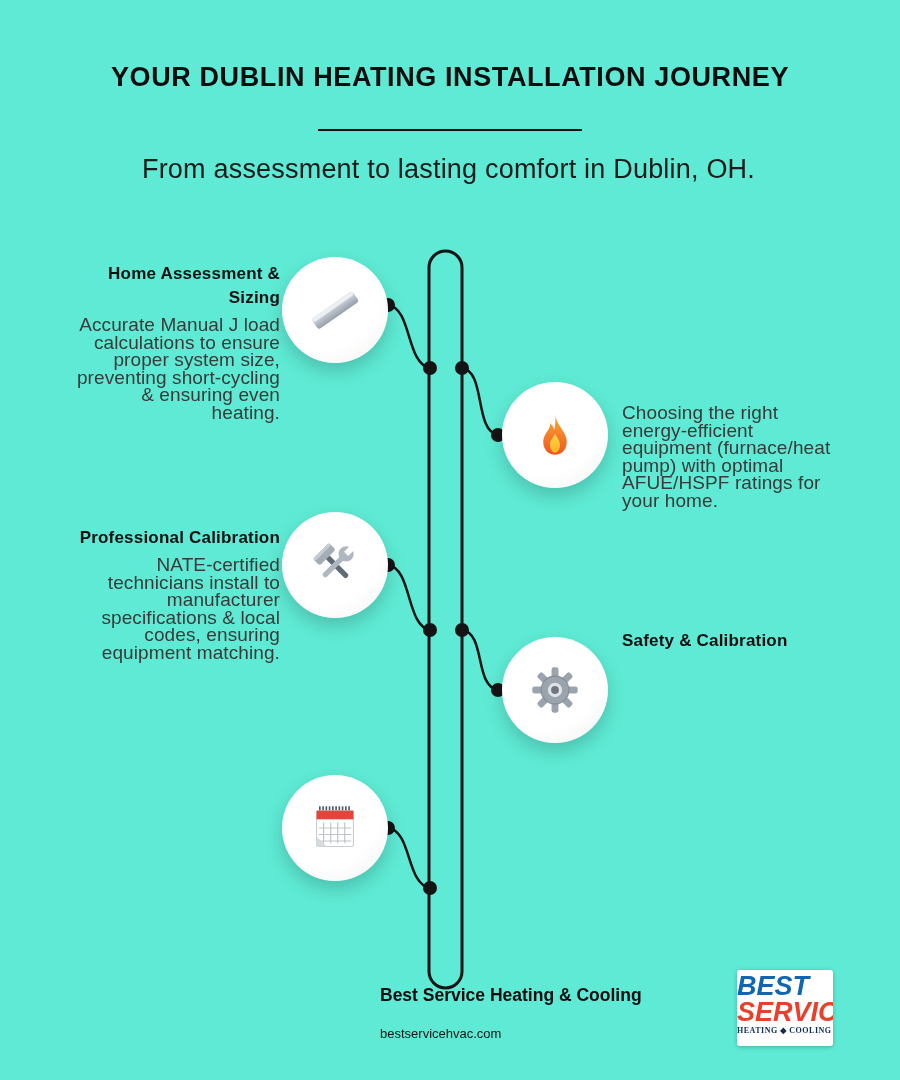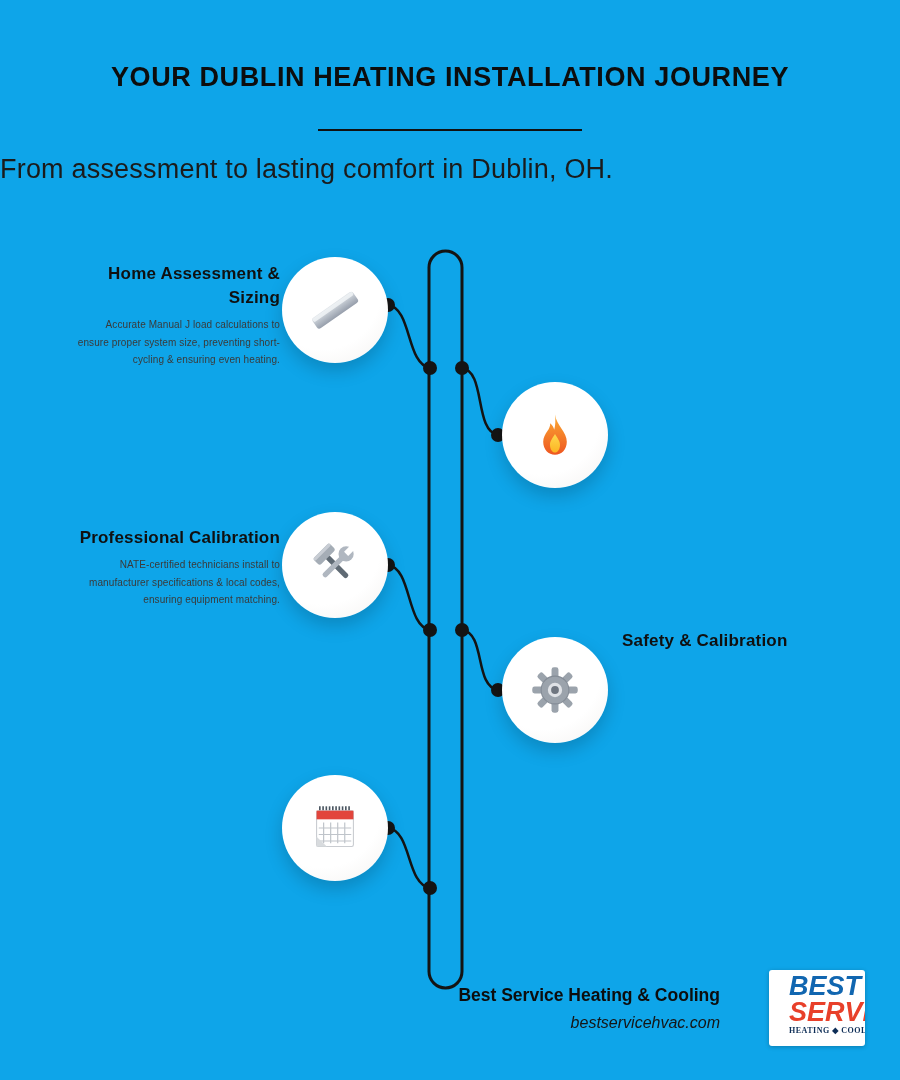--- a/index.html
+++ b/index.html
@@ -1,69 +1,69 @@
 <!DOCTYPE html>
 <html><head>
 <meta charset="utf-8">
 <style>
   html,body{margin:0;padding:0;background:#cfcbc8;}
   #canvas{
     position:relative;
     width:900px;height:1080px;
     margin:0 auto;
-    background:#0ea5e9;
+    background:#5eead4;
     overflow:hidden;
     font-family:"Liberation Sans","DejaVu Sans",sans-serif;
     color:#101010;
   }
   .page-title{
     position:absolute;top:62px;left:0;width:900px;
     text-align:center;
     font-size:27px;font-weight:800;letter-spacing:.6px;
     color:#0d0d0d;
   }
   .title-divider{
     position:absolute;top:129px;left:318px;width:264px;height:2px;
     background:#111;
   }
   .page-subtitle{
     position:absolute;top:154px;left:0;width:755px;
-    text-align:left;
+    text-align:right;
     font-size:27px;font-weight:400;letter-spacing:.2px;
     color:#1b1b1b;
   }
   .timeline-svg{position:absolute;left:0;top:0;pointer-events:none;}
   .step-circle{
     position:absolute;width:106px;height:106px;border-radius:50%;
     background:radial-gradient(circle at 38% 32%, #ffffff 60%, #f3f1ef 100%);
     box-shadow:0 8px 18px rgba(0,0,0,.18);
     display:flex;align-items:center;justify-content:center;
   }
   .step-text{position:absolute;}
   .step-text.left{text-align:right;}
   .step-text.right{text-align:left;}
   .step-title{
     font-size:17px;line-height:24px;font-weight:800;color:#101010;
     letter-spacing:.2px;
   }
   .step-desc{
     margin-top:6px;
-    font-size:10px;line-height:17.5px;color:#3a3a3a;
+    font-size:19px;line-height:17.5px;color:#3a3a3a;
     letter-spacing:.1px;
   }
   .footer-text{
-    position:absolute;top:985px;right:180px;width:340px;text-align:right;
+    position:absolute;top:985px;right:180px;width:340px;text-align:left;
   }
   .footer-company{font-size:17.5px;font-weight:800;color:#0d0d0d;}
-  .footer-website{margin-top:8px;font-size:16px;font-weight:400;color:#151515;font-style:italic;}
+  .footer-website{margin-top:20px;font-size:13px;font-weight:400;color:#151515;}
   .footer-logo{
     position:absolute;left:737px;top:970px;width:96px;height:76px;
     background:#ffffff;border-radius:3px;
     box-shadow:0 1px 4px rgba(0,0,0,.25);
-    overflow:hidden;padding:3px 0 0 20px;box-sizing:border-box;margin-left:32px;
+    overflow:hidden;padding:3px 0 0 0;box-sizing:border-box;
   }
   .logo-line1{font-size:27px;line-height:26px;font-weight:800;font-style:italic;color:#1166b0;white-space:nowrap;}
   .logo-line2{font-size:27px;line-height:26px;font-weight:800;font-style:italic;color:#e8402a;white-space:nowrap;}
   .logo-line3{font-size:8px;line-height:12px;font-weight:700;color:#0d2d56;white-space:nowrap;letter-spacing:.5px;font-family:Liberation Serif, serif;}
 </style>
 </head>
 <body>
 
 <div id="canvas">
 
@@ -120,20 +120,21 @@
         <linearGradient id="flameInner" x1="0" y1="0" x2="0" y2="1">
           <stop offset="0" stop-color="#ffd84d"></stop>
             <stop offset="1" stop-color="#fcb423"></stop>
         </linearGradient>
       </defs>
       <path fill="url(#flameOuter)" d="M24 3.5 C24.8 9 27.6 13.2 30.4 17.6 C33.4 22.3 35.8 26 35.8 30.8 C35.8 38.6 30.6 43.8 24 43.8 C17.4 43.8 12.2 38.6 12.2 30.8 C12.2 26.6 14.3 23.2 16.6 19.8 C18.1 17.6 19.3 15.2 19.2 12.2 C21.3 13.9 22.7 16.2 23.2 18.8 C24.5 14 24.6 9 24 3.5 Z"></path>
       <path fill="url(#flameInner)" d="M24 23 C26.3 27 29 29.8 29 33.8 C29 38.3 26.8 41.6 24 41.6 C21.2 41.6 19 38.3 19 33.8 C19 29.8 21.7 27 24 23 Z"></path>
     </svg>
   </div>
   <div class="step-text right" style="left:622px;top:398px;width:215px;">
+    <div class="step-desc">Choosing the right energy-efficient equipment (furnace/heat pump) with optimal AFUE/HSPF ratings for your home.</div>
   </div>
 
   <div class="step-circle" style="left:282px;top:512px;">
     <svg width="52" height="52" viewBox="0 0 48 48">
 
       <g transform="rotate(-45 24 24)">
         <rect x="21.8" y="13" width="4.8" height="27" rx="2" fill="#5f6a74"></rect>
         <rect x="13.5" y="5.5" width="21" height="9" rx="2.5" fill="#a5adb6"></rect>
         <rect x="13.5" y="5.5" width="21" height="3" rx="1.5" fill="#c8cdd4"></rect>
       </g>

